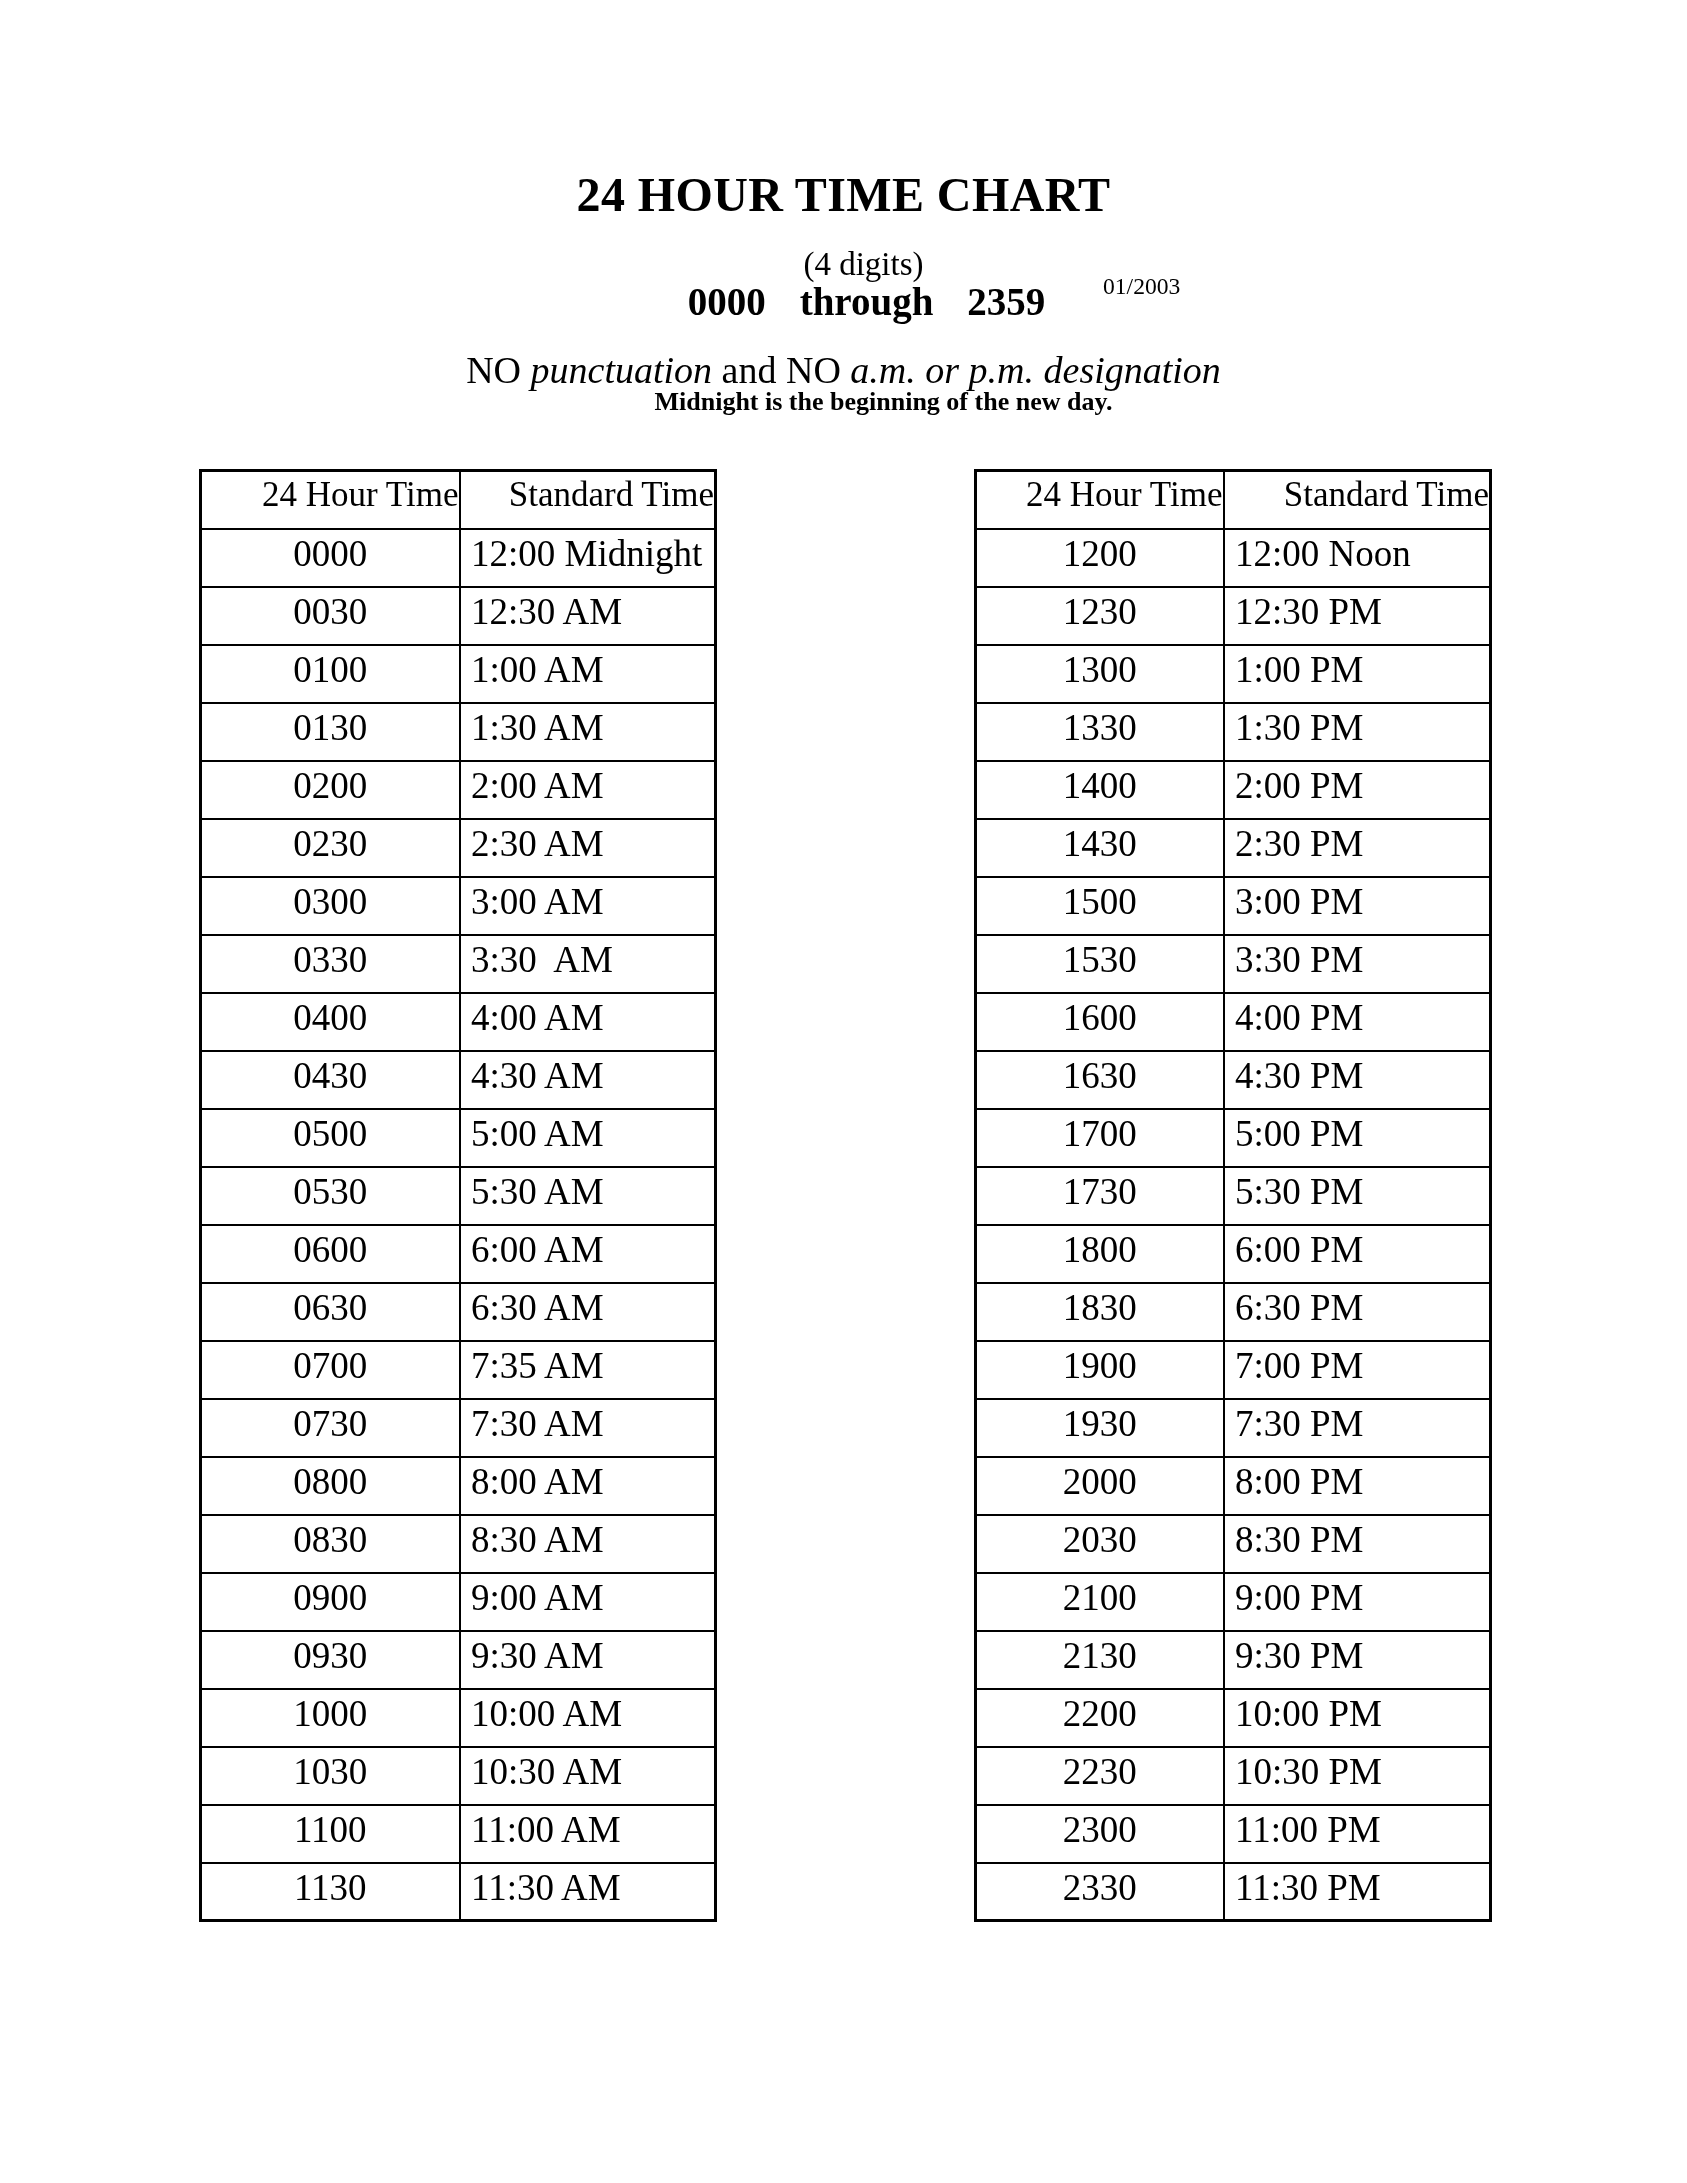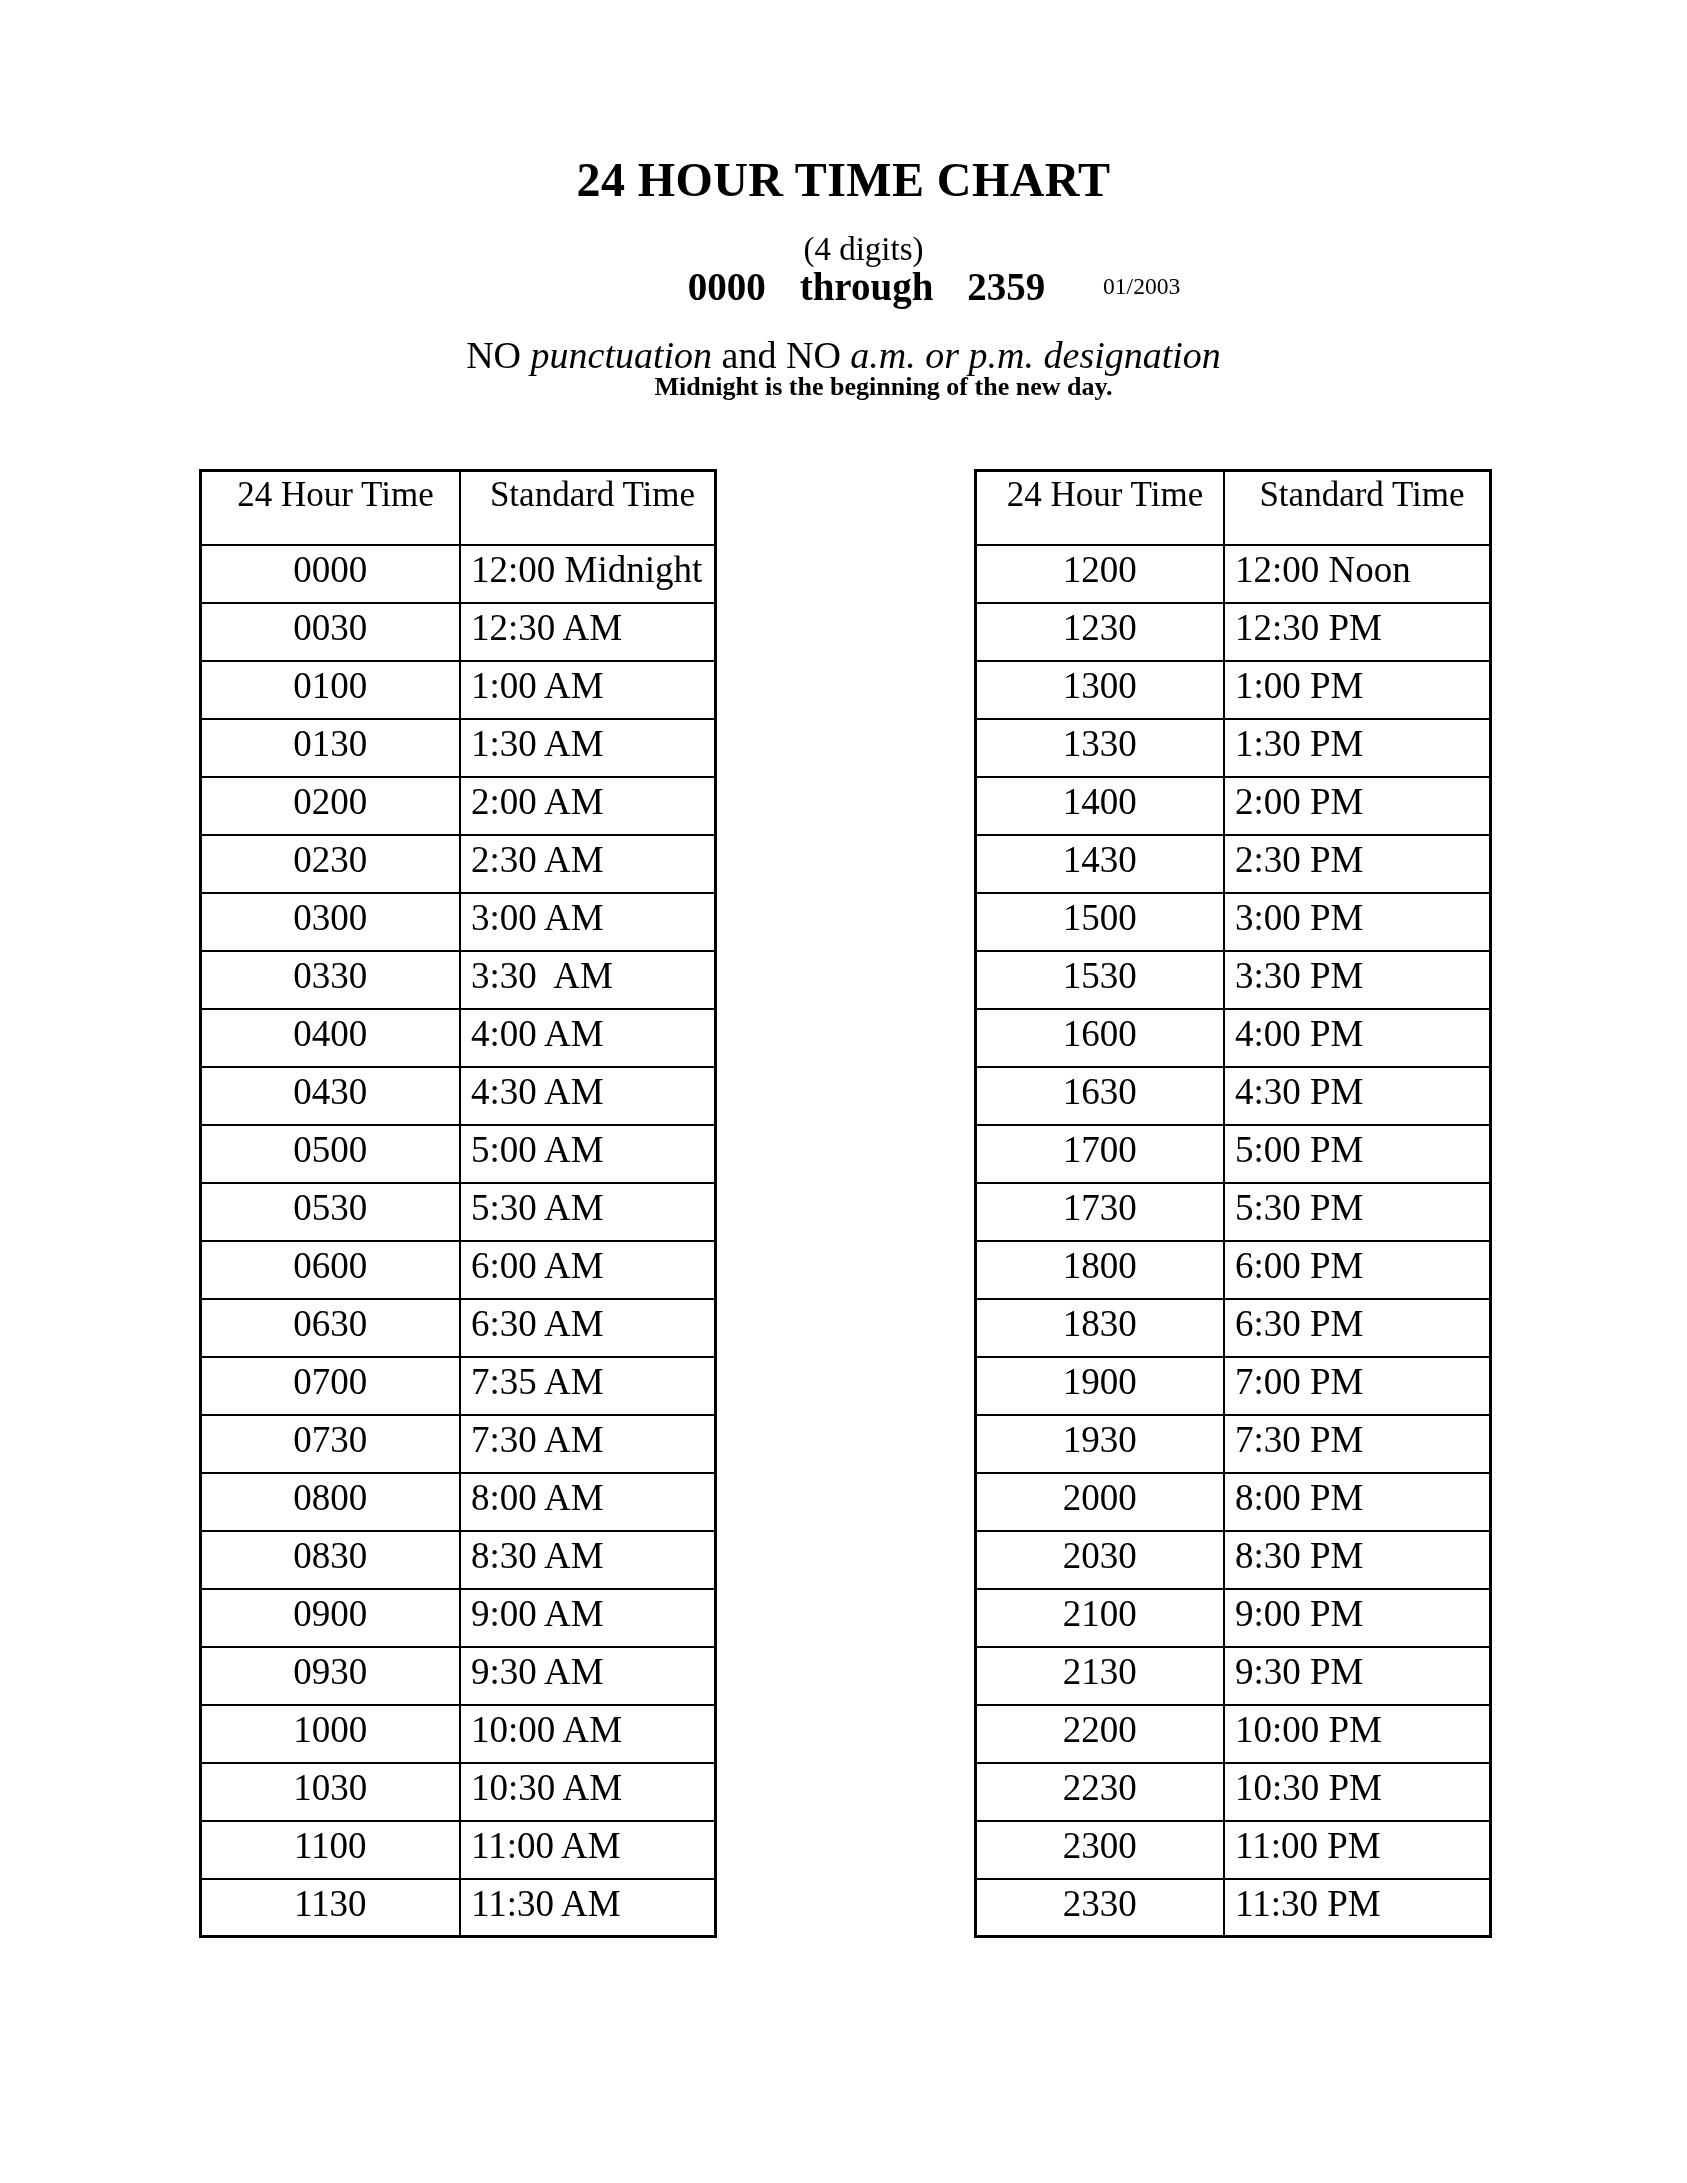--- a/index.html
+++ b/index.html
@@ -15,20 +15,21 @@
     width: 1687px;
     height: 2184px;
     overflow: hidden;
   }
   .center-line {
     position: absolute;
     left: 0;
     width: 100%;
     text-align: center;
     line-height: 1.1;
+    margin-top: 15px;
   }
   .doc-title {
     top: 154px;
     font-size: 48px;
     font-weight: bold;
     letter-spacing: 0.4px;
   }
   .digits-note {
     top: 231px;
     font-size: 33px;
@@ -80,23 +81,23 @@
     vertical-align: top;
     font-weight: normal;
     line-height: 1.05;
     padding: 5.2px 0 0 0;
     height: 58px;
     box-sizing: border-box;
     overflow: hidden;
   }
   .time-table thead th {
     font-size: 35px;
-    text-align: center;
+    text-align: right;
     padding-left: 10.5px;
-    height: 74px;
+    height: 58px;
   }
   .time-table td { font-size: 37px; }
   .time-table td.c-hour { text-align: center; }
   .time-table td.c-std  { text-align: left; padding-left: 10.5px; white-space: pre; }
 </style>
 </head>
 <body>
 
 <div class="page">
 

